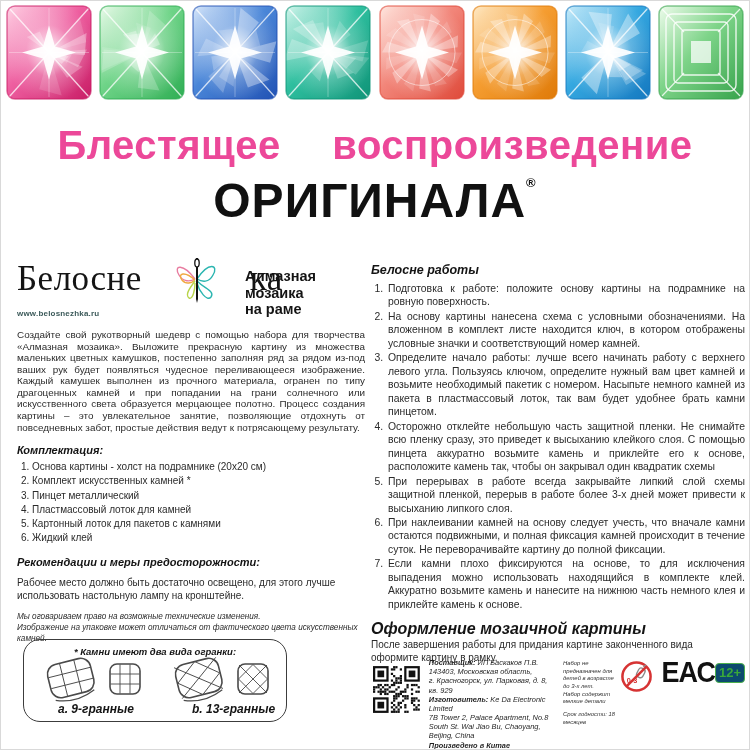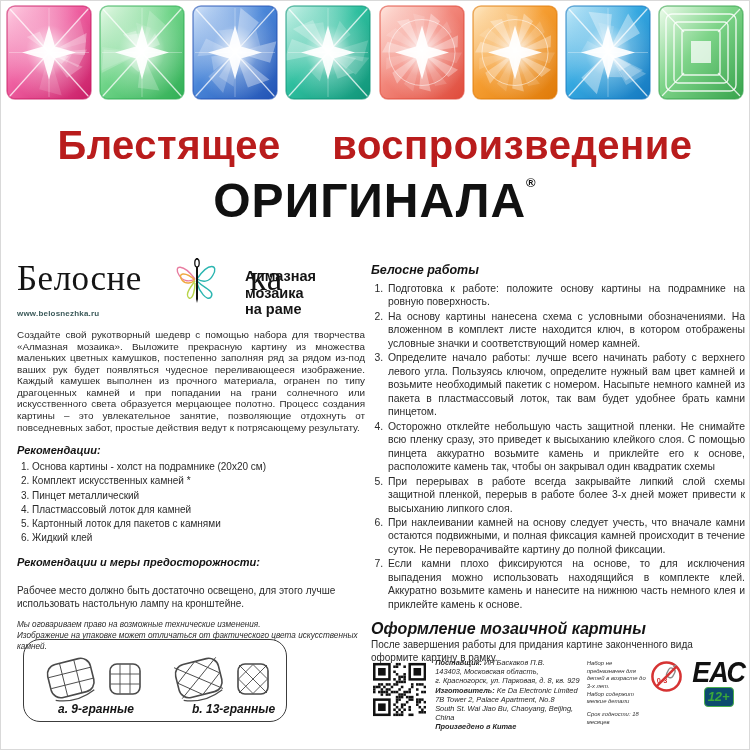--- a/index.html
+++ b/index.html
@@ -4,41 +4,41 @@
 <style>
   html,body{margin:0;padding:0;background:#f2f2f2;}
   #page{position:relative;width:748px;height:748px;background:#fff;border:1px solid #d9d9d9;
         font-family:"Liberation Sans",sans-serif;color:#2b2b2b;overflow:hidden;}
   
   .gem-row{position:absolute;top:4px;left:5px;right:5px;display:flex;justify-content:space-between;}
   .gem{width:86px;height:95px;}
   .gem svg{display:block;width:86px;height:95px;}
   
   .h1{position:absolute;top:122px;left:0;width:100%;text-align:center;font-size:40px;font-weight:700;
-      color:#b91c1c;word-spacing:40px;letter-spacing:.5px;}
+      color:#ec4899;word-spacing:40px;letter-spacing:.5px;}
   .h2{position:absolute;top:172px;left:0;width:100%;text-align:center;font-size:48px;font-weight:700;
       color:#111;letter-spacing:1px;}
   .h2 sup{font-size:13px;vertical-align:30px;font-weight:700;}
   
   .left-col{position:absolute;left:16px;top:260px;width:348px;}
   .right-col{position:absolute;left:370px;top:262px;width:374px;}
   
   .logo-row{display:flex;align-items:flex-start;height:60px;}
   .logo-block{position:relative;width:212px;}
   .logo-text{font-family:"Liberation Serif",serif;font-size:35px;color:#141414;letter-spacing:.5px;
              display:flex;align-items:flex-start;line-height:1;gap:36px;}
   .logo-butterfly{margin:-6px -3px 0 -3px;}
   .logo-url{font-size:8px;font-weight:700;color:#3c5a5a;margin-top:-2px;letter-spacing:.2px;}
   .product-name{margin-left:16px;padding-top:7px;font-weight:700;font-size:14.5px;line-height:1.15;color:#141414;}
   
   .intro{margin-top:8px;font-size:9.9px;line-height:1.17;text-align:justify;}
   .sec-title{margin-top:11px;font-style:italic;font-weight:700;font-size:11px;color:#141414;}
   ol.plain{margin:4px 0 0 0;padding-left:15px;}
   .kit-list{font-size:10px;line-height:1.42;}
-  .prec-text{margin-top:16px;font-size:10px;line-height:1.3;width:330px;}
+  .prec-text{margin-top:8px;font-size:10px;line-height:1.3;width:330px;}
   .note{margin-top:9px;font-style:italic;font-size:8.2px;line-height:1.35;}
   
   .cuts-box{position:absolute;left:22px;top:638px;width:262px;height:81px;border:1.5px solid #3c3c3c;border-radius:17px;}
   .cuts-title{text-align:center;margin-top:6px;font-style:italic;font-weight:700;font-size:9.5px;color:#141414;}
   .cuts-row{position:absolute;top:18px;left:0;width:100%;height:46px;display:flex;justify-content:center;align-items:center;gap:6px;}
   .cut-label{position:absolute;bottom:5px;font-style:italic;font-weight:700;font-size:12px;color:#141414;}
   .cut-label.a{left:34px;}
   .cut-label.b{left:168px;}
   
   .work-title{font-style:italic;font-weight:700;font-size:12.5px;color:#141414;}
@@ -48,21 +48,21 @@
   .frame-text{margin-top:0;font-size:10px;line-height:1.3;width:340px;}
   
   .footer{position:absolute;left:372px;top:657px;width:372px;display:flex;align-items:flex-start;}
   .qr{width:57px;height:57px;margin-top:3px;}
   .supplier{width:156px;margin-left:9px;font-style:italic;font-size:7.4px;line-height:1.24;color:#1f1f1f;}
   .supplier b{font-weight:700;}
   .tiny-notes{width:64px;margin-left:6px;font-style:italic;font-size:5.9px;line-height:1.3;color:#333;margin-top:2px;}
   .tiny-notes .gap{height:5px;}
   .badges{display:flex;margin-left:4px;align-items:flex-start;}
   .age-ban{width:33px;height:33px;margin-top:2px;}
-  .eac-col{display:flex;flex-direction:column;align-items:center;margin-left:9px;font-style:italic;}
+  .eac-col{display:flex;flex-direction:row;align-items:center;margin-left:9px;}
   .eac{font-weight:700;font-size:27px;line-height:.9;color:#111;letter-spacing:-1px;transform:scaleY(1.12);transform-origin:top;}
   .age-badge{margin-top:5px;border:1.5px solid #4cb04c;border-radius:4px;color:#3aa83a;font-weight:700;
              font-size:13px;padding:0 3px;line-height:18px;background:#0c4a6e;}
 </style>
 </head>
 <body>
 
 <div id="page">
 
   <div class="gem-row">
@@ -376,39 +376,40 @@
         <div class="logo-url">www.belosnezhka.ru</div>
       </div>
       <div class="product-name">
         <div>Алмазная мозаика</div>
         <div>на раме</div>
       </div>
     </div>
 
     <div class="intro">Создайте свой рукотворный шедевр с помощью набора для творчества «Алмазная мозаика». Выложите прекрасную картину из множества маленьких цветных камушков, постепенно заполняя ряд за рядом из-под ваших рук будет появляться чудесное переливающееся изображение. Каждый камушек выполнен из прочного материала, огранен по типу драгоценных камней и при попадании на грани солнечного или искусственного света образуется мерцающее полотно. Процесс создания картины – это увлекательное занятие, позволяющие отдохнуть от повседневных забот, простые действия ведут к потрясающему результату.</div>
 
-    <div class="sec-title">Рекомендации:</div>
+    <div class="sec-title">Комплектация:</div>
     <ol class="plain kit-list">
       <li>Основа картины - холст на подрамнике (20х20 см)</li>
       <li>Комплект искусственных камней *</li>
       <li>Пинцет металлический</li>
       <li>Пластмассовый лоток для камней</li>
       <li>Картонный лоток для пакетов с камнями</li>
       <li>Жидкий клей</li>
     </ol>
 
     <div class="sec-title">Рекомендации и меры предосторожности:</div>
     <div class="prec-text">Рабочее место должно быть достаточно освещено, для этого лучше использовать настольную лампу на кронштейне.</div>
     <div class="note">
       <div>Мы оговариваем право на возможные технические изменения.</div>
       <div>Изображение на упаковке может отличаться от фактического цвета искусственных камней.</div>
     </div>
   </div>
 
   <div class="cuts-box">
+    <div class="cuts-title">* Камни имеют два вида огранки:</div>
     <div class="cuts-row">
       <span>
         <svg width="62" height="46" viewBox="0 0 62 46">
           <g transform="rotate(-14 31 23)" fill="none" stroke="#4a4a4a">
             <rect x="9" y="5" width="44" height="34" rx="10" stroke-width="1.6"></rect>
             <path d="M23.6 5.5 V38.5 M38.3 5.5 V38.5 M9.5 16.3 H52.5 M9.5 27.6 H52.5" stroke-width="0.9"></path>
             <path d="M11 40 q20 8 40 -1" stroke-width="1.2"></path>
           </g>
         </svg>
       </span>

